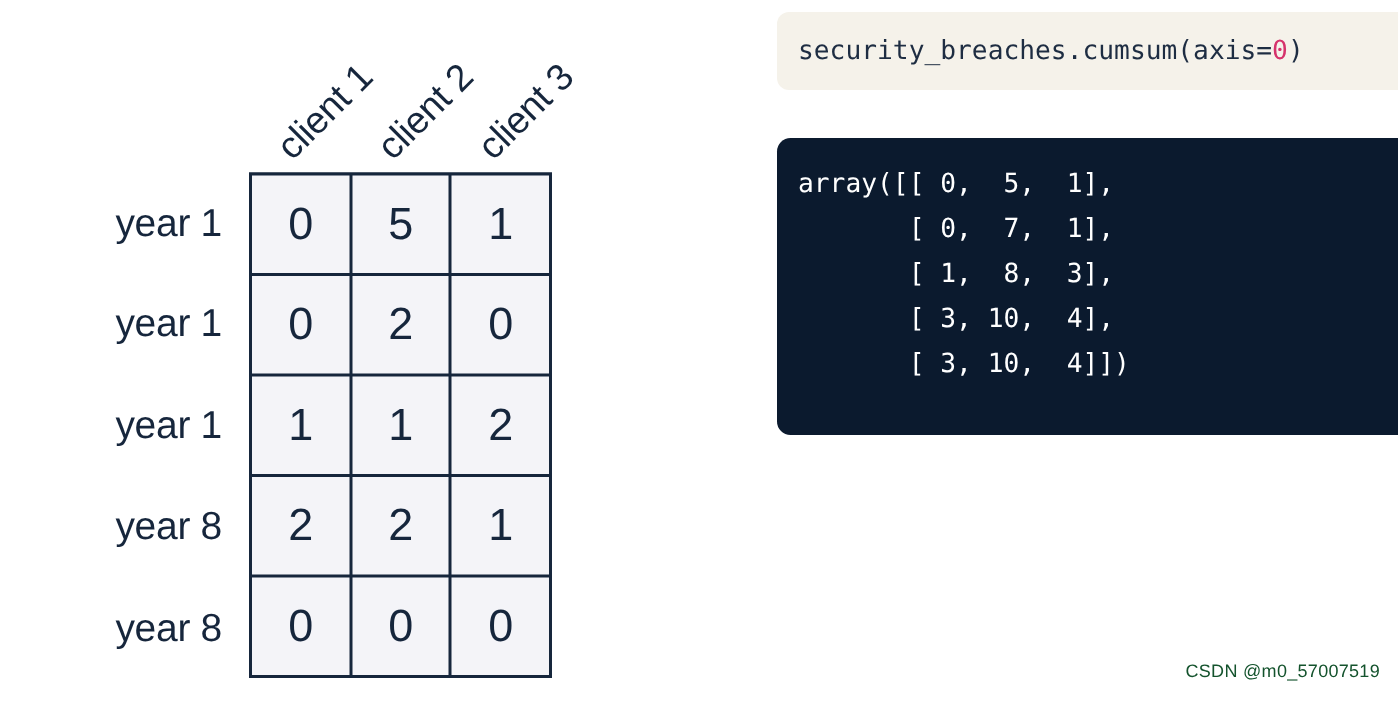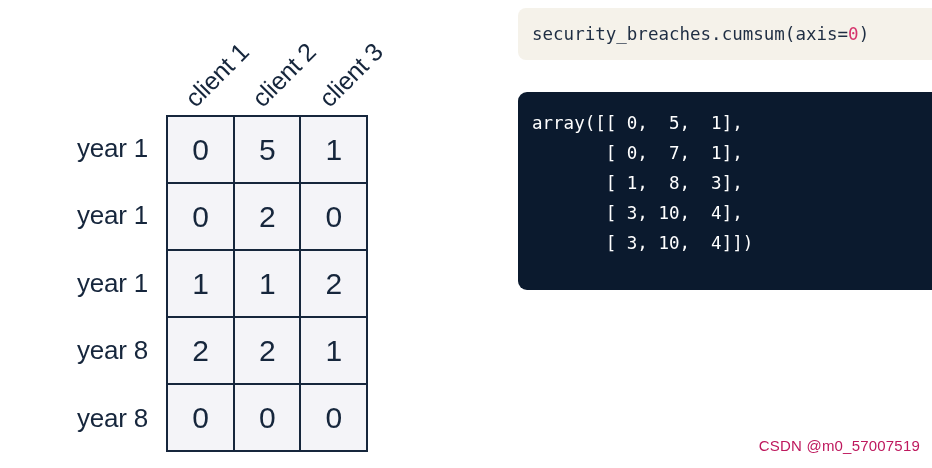--- a/index.html
+++ b/index.html
@@ -140,22 +140,22 @@
     color: #ffffff;
     white-space: pre;
     overflow: hidden;
   }
 
   
   #watermark {
     position: absolute;
     right: 12px;
     bottom: 14px;
-    font-size: 15px;
-    color: #be185d;
+    font-size: 12px;
+    color: #14532d;
     white-space: nowrap;
     letter-spacing: 0.2px;
     margin-left: 28px;
   }
 </style>
 </head>
 <body>
 
 <div id="matrix-figure">
 

